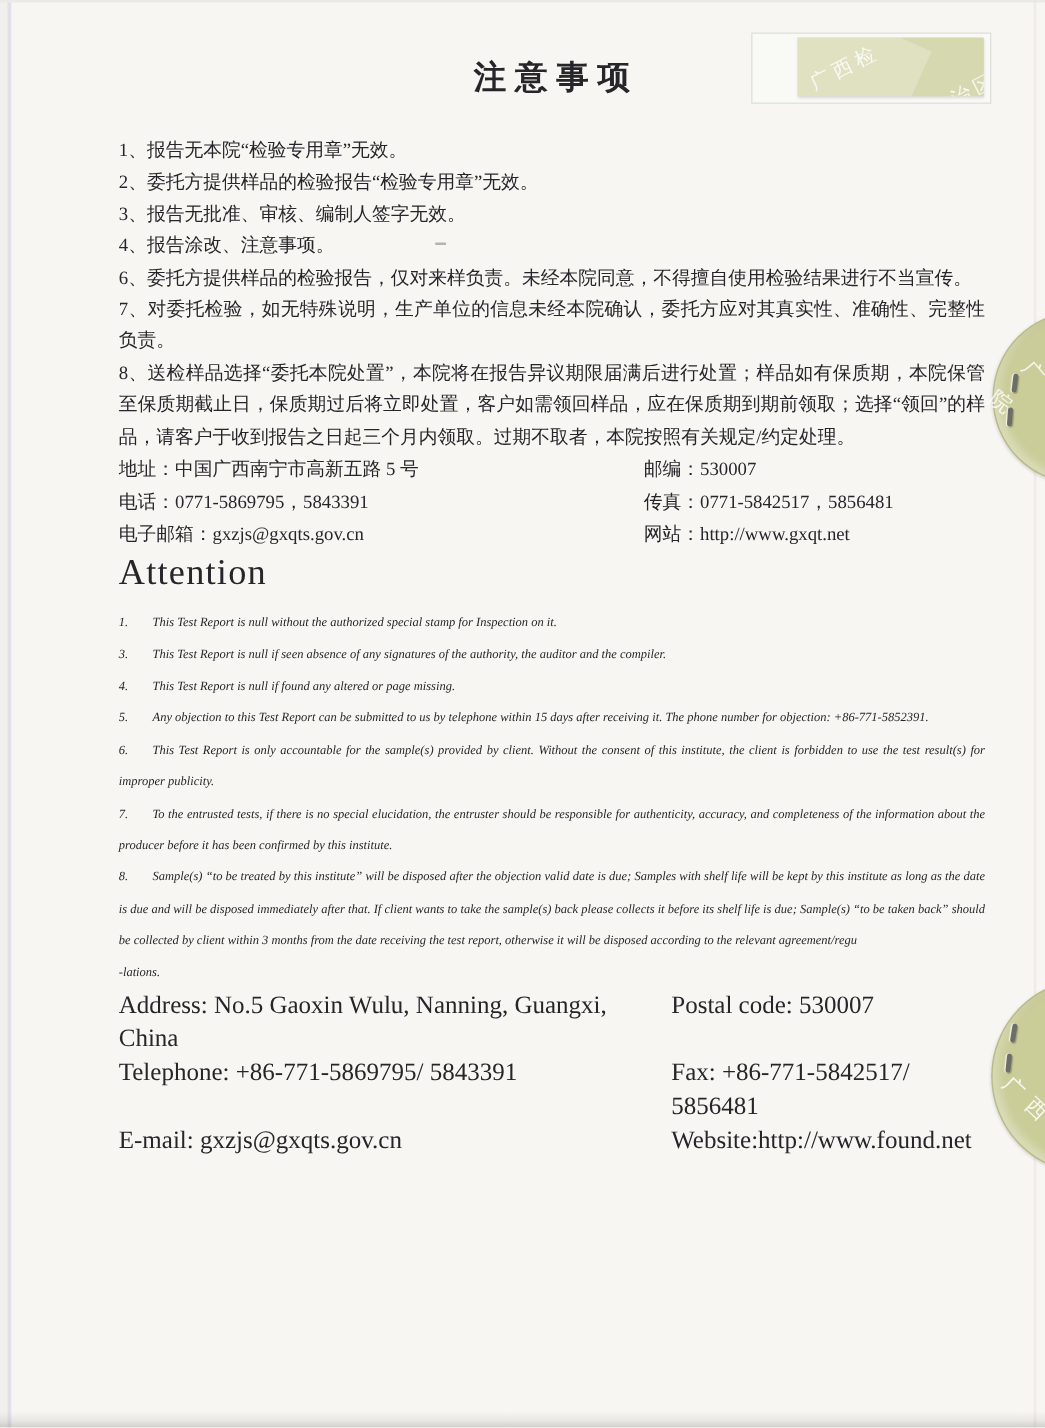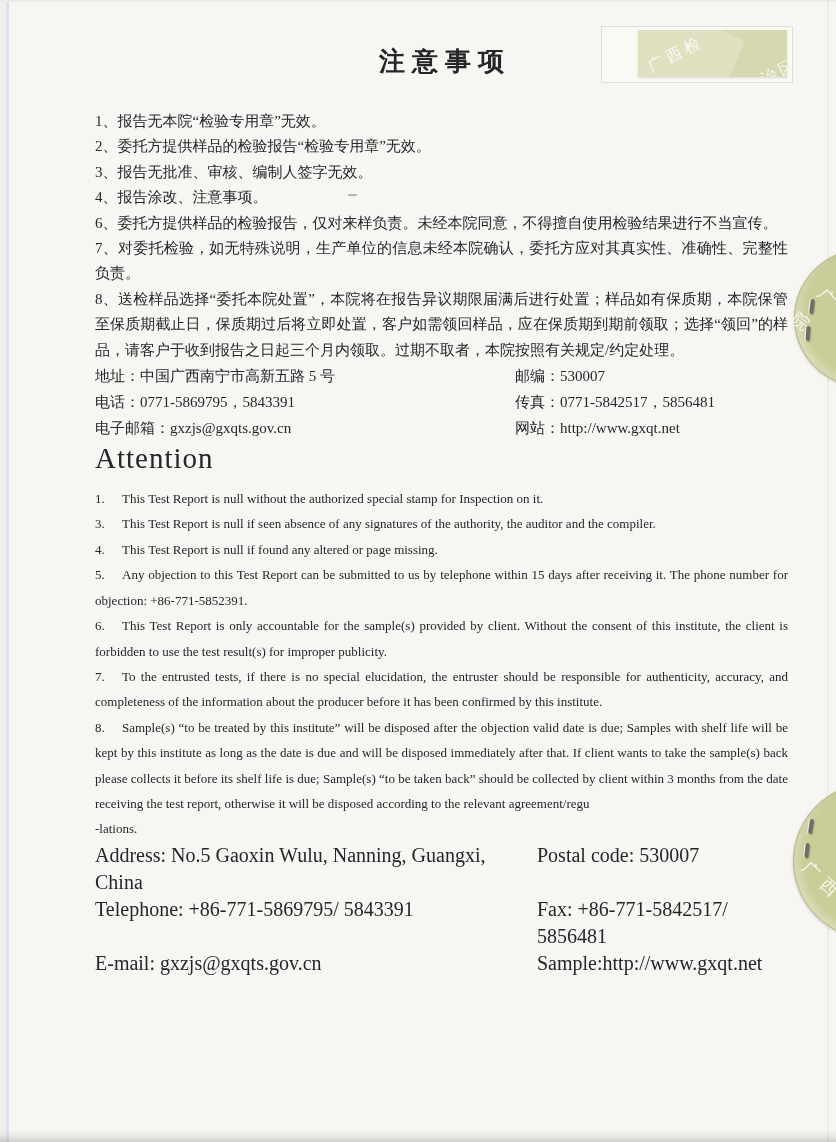--- a/index.html
+++ b/index.html
@@ -46,21 +46,21 @@
   .st1a{left:15px;top:49px;transform:rotate(7deg);}
   .st1b{left:11px;top:76px;transform:rotate(4deg);}
   .st2a{left:15px;top:35px;transform:rotate(9deg);}
   .st2b{left:11px;top:59px;transform:rotate(6deg);}
 
   
   .content{position:absolute;left:75px;top:44px;width:693px;margin-left:20px;}
   .cn-title{margin:0 0 30px;text-align:center;font-size:26px;font-weight:700;
     letter-spacing:7px;text-indent:7px;}
   .item{margin:0;font-size:15px;line-height:25.4px;text-align:justify;}
-  .en-items .item{font-size:13px;}
+  .en-items .item{font-size:10px;font-style:italic;}
   .en-items .num{display:inline-block;width:27px;}
   .cont{display:block;}
   .contact{font-size:15px;line-height:26px;}
   .en-contact{font-size:20px;line-height:27px;}
   .crow{display:flex;}
   .cn-contact .cl{width:420px;flex:none;}
   .en-contact .cl{width:442px;flex:none;}
   .cr{flex:1;}
   .en-title{margin:1px 0 11px;text-align:left;font-size:29px;font-weight:400;letter-spacing:1px;}
 </style>
@@ -139,20 +139,20 @@
       <div class="crow">
         <span class="cl">Address: No.5 Gaoxin Wulu, Nanning, Guangxi, China</span>
         <span class="cr">Postal code: 530007</span>
       </div>
       <div class="crow">
         <span class="cl">Telephone: +86-771-5869795/ 5843391</span>
         <span class="cr">Fax: +86-771-5842517/ 5856481</span>
       </div>
       <div class="crow">
         <span class="cl">E-mail: gxzjs@gxqts.gov.cn</span>
-        <span class="cr">Sample:http://www.gxqt.net</span>
+        <span class="cr">Website:http://www.found.net</span>
       </div>
     </div>
 
   </div>
 
   <div class="edge-bottom"></div>
 </div>
 
 </body></html>

